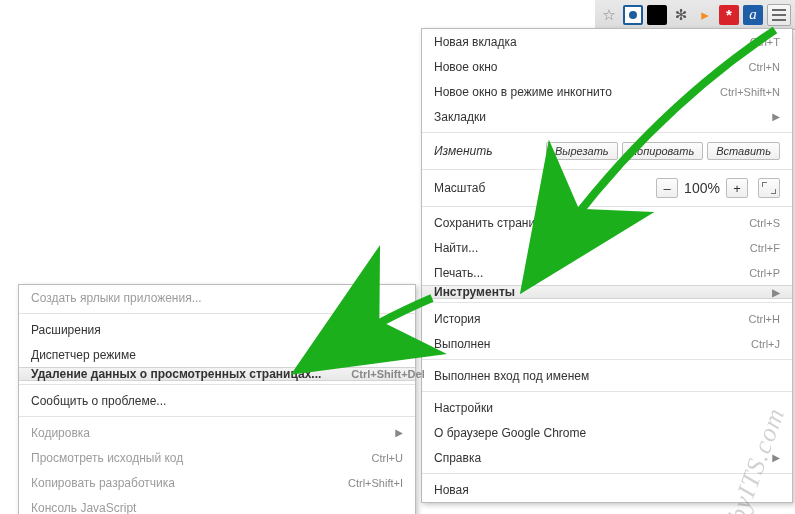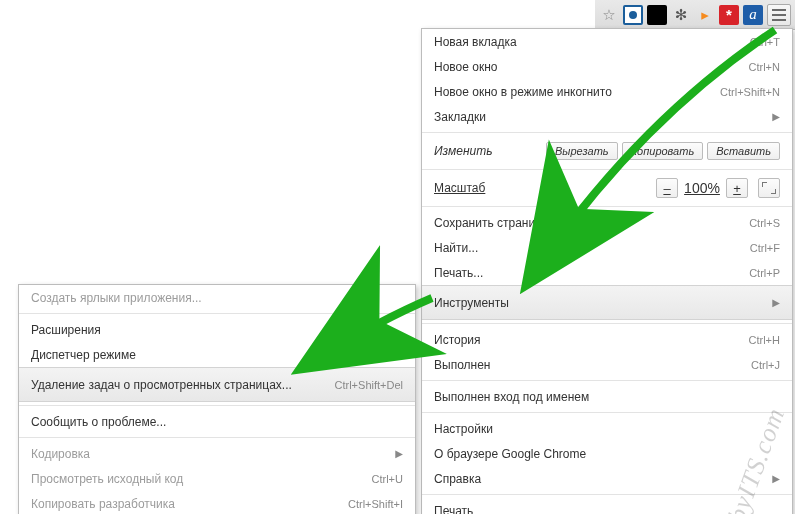--- a/index.html
+++ b/index.html
@@ -69,21 +69,22 @@
       cursor: default;
     }
     .menu-row .label { flex: 1; }
     .menu-row .shortcut { color: #888; margin-left: 30px; font-size: 11px; }
     .menu-row .arrow { color: #888; margin-left: auto; font-size: 10px; }
     .menu-row.disabled { color: #9c9c9c; }
     .menu-row.highlight {
       background: linear-gradient(#f3f3f3,#e8e8e8);
       border-top: 1px solid #d3d3d3;
       border-bottom: 1px solid #d3d3d3;
-      height: 35px;
+      height: 14px;
+      font-weight: bold;
     }
     .sep { height: 1px; background: #e3e3e3; margin: 3px 0; }
 
     
     .row-inline-btns { display: flex; align-items: center; gap: 4px; margin-left: auto; }
     .small-btn {
       border: 1px solid #bcbcbc;
       background: linear-gradient(#fcfcfc,#efefef);
       padding: 2px 8px;
       font-size: 11px;
@@ -170,21 +171,21 @@
   <div class="sep"></div>
   <div class="menu-row" style="height:30px;font-style:italic;">
     <span class="label">Изменить</span>
     <div class="row-inline-btns">
       <div class="small-btn">Вырезать</div>
       <div class="small-btn">Копировать</div>
       <div class="small-btn">Вставить</div>
     </div>
   </div>
   <div class="sep"></div>
-  <div class="menu-row" style="height:30px;text-decoration:underline;">
+  <div class="menu-row" style="height:30px;">
     <span class="label">Масштаб</span>
     <div class="row-inline-btns">
       <div class="sq-btn">–</div>
       <span class="zoom-val">100%</span>
       <div class="sq-btn">+</div>
       <div class="fullscreen-ic"></div>
     </div>
   </div>
   <div class="sep"></div>
   <div class="menu-row">
@@ -222,38 +223,38 @@
   </div>
   <div class="menu-row">
     <span class="label">О браузере Google Chrome</span>
   </div>
   <div class="menu-row">
     <span class="label">Справка</span>
     <span class="arrow">▶</span>
   </div>
   <div class="sep"></div>
   <div class="menu-row">
-    <span class="label">Печать</span>
+    <span class="label">Новая</span>
   </div>
 </div>
 
 <div class="menu sub-menu">
   <div class="menu-row disabled">
     <span class="label">Создать ярлыки приложения...</span>
   </div>
   <div class="sep"></div>
   <div class="menu-row">
     <span class="label">Расширения</span>
   </div>
   <div class="menu-row">
     <span class="label">Диспетчер режиме</span>
     <span class="shortcut">Shift+Esc</span>
   </div>
   <div class="menu-row highlight">
-    <span class="label">Удаление задач о просмотренных страницах...</span>
+    <span class="label">Удаление данных о просмотренных страницах...</span>
     <span class="shortcut">Ctrl+Shift+Del</span>
   </div>
   <div class="sep"></div>
   <div class="menu-row">
     <span class="label">Сообщить о проблеме...</span>
   </div>
   <div class="sep"></div>
   <div class="menu-row disabled">
     <span class="label">Кодировка</span>
     <span class="arrow">▶</span>

